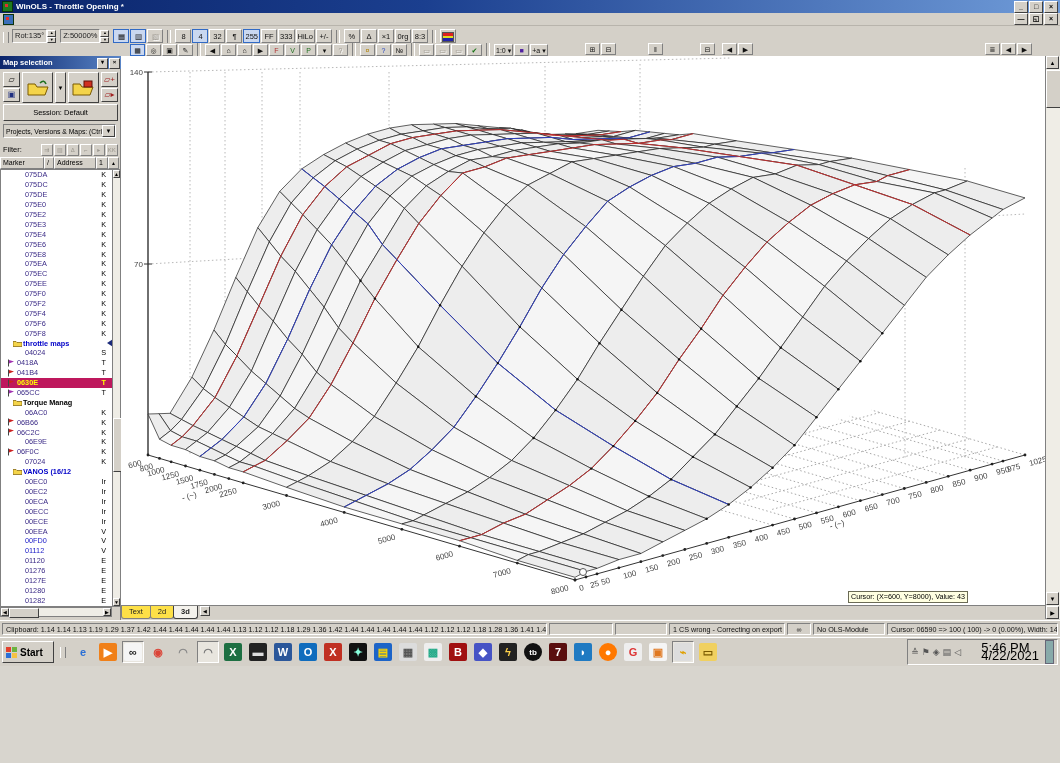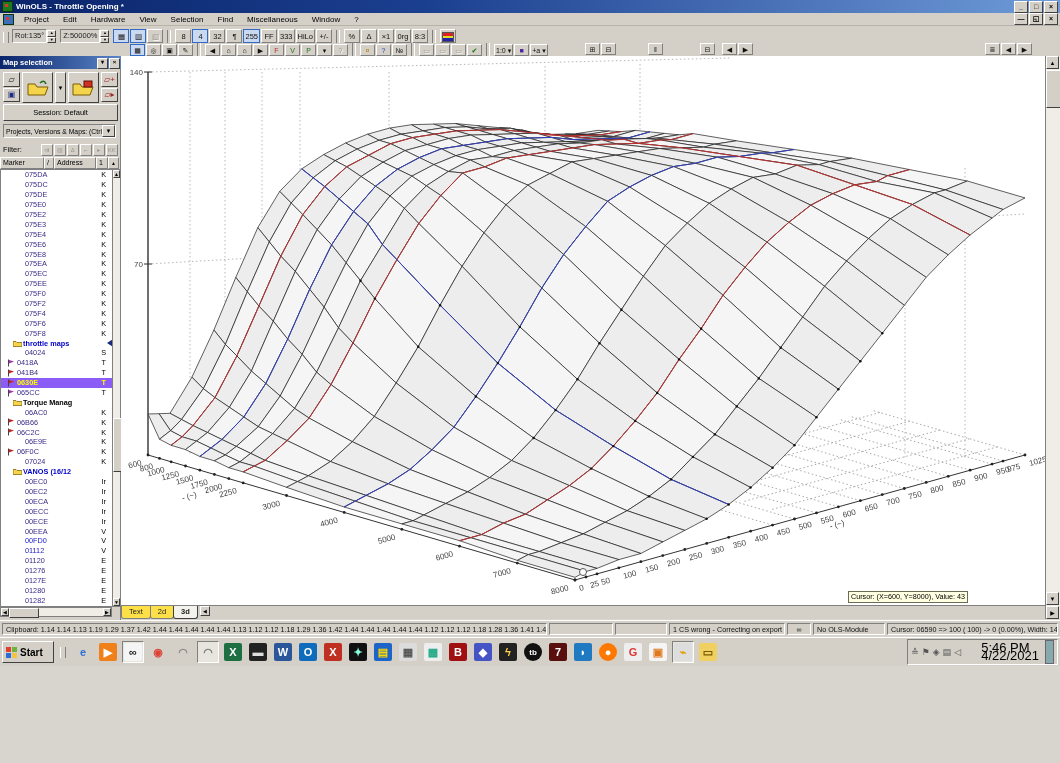--- a/index.html
+++ b/index.html
@@ -50,21 +50,21 @@
                font-size:6px;text-align:center;line-height:11px;}
   .filterrow{left:3px;top:87px;width:115px;height:13px;display:flex;align-items:center;font-size:7.5px;gap:17px;}
   .colhead{left:0;top:101px;width:121px;height:12px;display:flex;font-size:7px;}
   .colcell{background:#d4d0c8;border:1px solid;border-color:#fff #808080 #808080 #fff;line-height:10px;padding:0 2px;box-sizing:border-box;}
   .maplist{left:0;top:113px;width:112px;height:438px;background:#fff;border:1px solid #808080;border-right:none;
            box-sizing:border-box;overflow:hidden;}
   .mrow{height:9.9px;display:flex;align-items:center;font-size:7.3px;white-space:nowrap;position:relative;}
   .mrow .ic{width:10px;margin-left:14px;display:flex;align-items:center;}
   .mrow .addr{width:42px;color:#3a2a86;}
   .mrow .typ{margin-left:auto;margin-right:6px;color:#000;}
-  .mrow.sel{background:#8b5cf6;}
+  .mrow.sel{background:#be185d;}
   .mrow.sel .addr,.mrow.sel .typ{color:#ffff00;font-weight:bold;}
   .mrow.folderline .addr{width:auto;font-weight:bold;}
   .navtri{position:absolute;right:-1px;top:1px;width:0;height:0;border-top:4px solid transparent;
           border-bottom:4px solid transparent;border-right:6px solid #1a2a7a;}
   .vscroll-l{left:112px;top:113px;width:9px;height:438px;background:#efede6;border:1px solid #808080;box-sizing:border-box;}
   .sbtn{background:#d4d0c8;border:1px solid;border-color:#fff #404040 #404040 #fff;font-size:5px;text-align:center;color:#000;box-sizing:border-box;}
   .hscroll-l{left:0;top:551px;width:112px;height:10px;background:#efede6;border:1px solid #808080;box-sizing:border-box;display:flex;}
   
   .chart{left:121px;top:56px;width:924px;height:549px;background:#fff;overflow:hidden;}
   .tooltip{left:727px;top:535px;background:#ffffe1;border:1px solid #6a6a55;font-size:7.2px;line-height:10px;
@@ -107,31 +107,20 @@
   <span>WinOLS - Throttle Opening *</span>
   <span class="cap-btns" id="capbtns">
       <span class="cap">_</span>
       <span class="cap">□</span>
       <span class="cap">×</span>
     </span>
 </div>
 
 <div class="abs menubar">
   <span class="winlogo" style="margin:0 3px;background:#3a6fba"></span>
-  <span id="menuitems" style="display:flex">
-      <span class="menuitem">Project</span>
-      <span class="menuitem">Edit</span>
-      <span class="menuitem">Hardware</span>
-      <span class="menuitem">View</span>
-      <span class="menuitem">Selection</span>
-      <span class="menuitem">Find</span>
-      <span class="menuitem">Miscellaneous</span>
-      <span class="menuitem">Window</span>
-      <span class="menuitem">?</span>
-    </span>
   <span class="cap-btns" id="mdibtns">
       <span class="cap">—</span>
       <span class="cap">◱</span>
       <span class="cap">×</span>
     </span>
 </div>
 
 <div class="abs toolrow1">
   <span class="gripper"></span>
   <span class="spinbox">Rot:135°</span>

